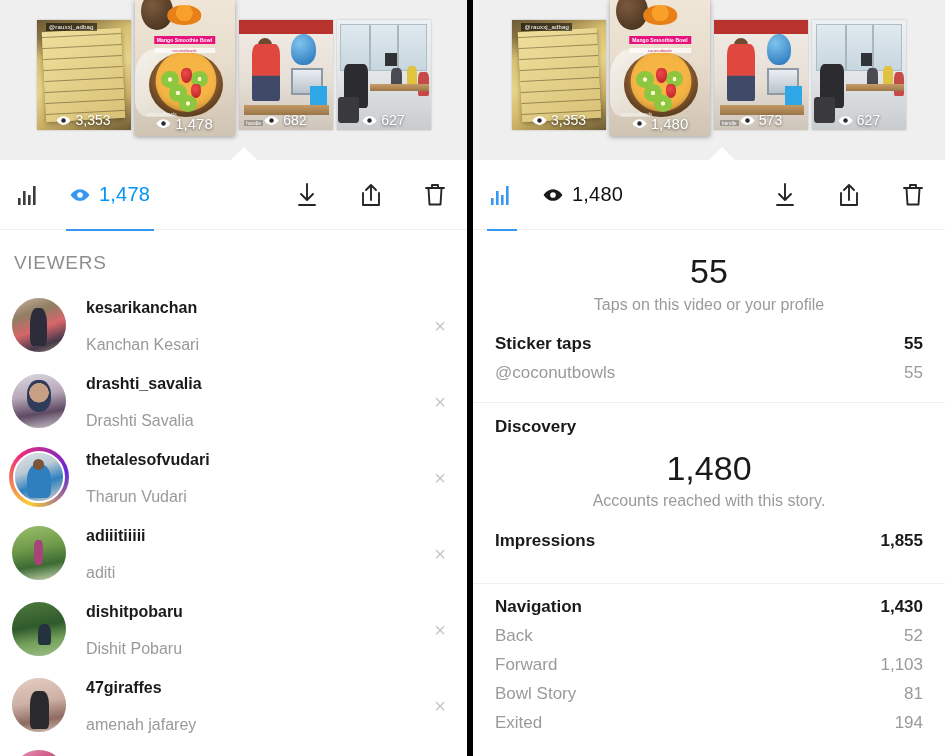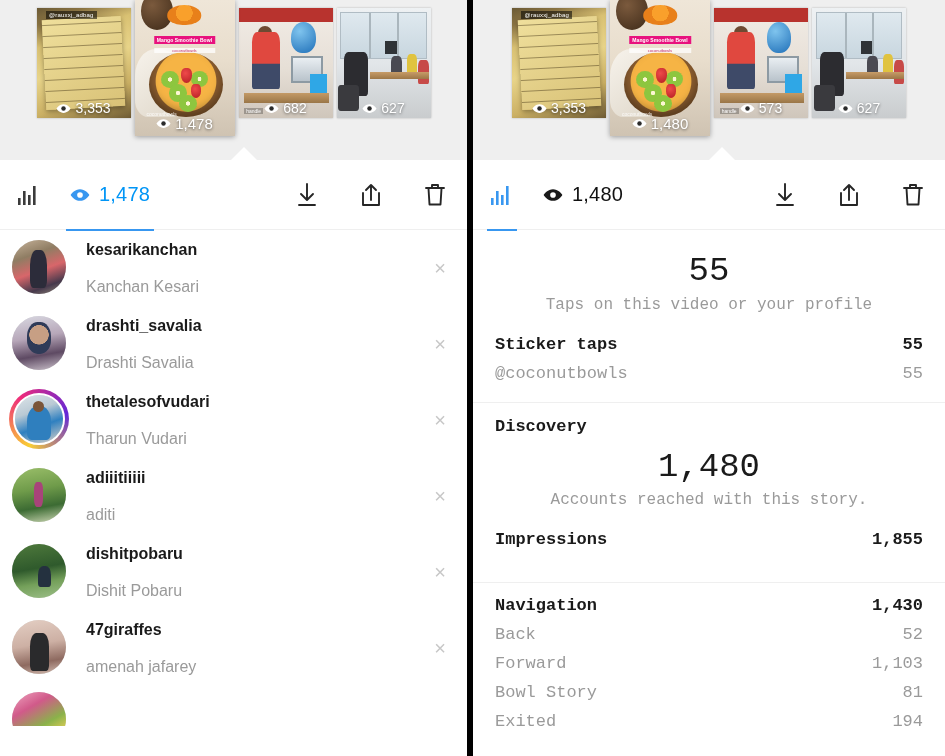--- a/index.html
+++ b/index.html
@@ -28,21 +28,21 @@
   }
   .tray-inner {
     position: absolute; left: 0; top: 0; width: 100%; height: 160px;
     display: flex; align-items: flex-start; justify-content: center;
     gap: 4px; padding-top: 0;
   }
   .thumb {
     position: relative; flex: 0 0 auto; overflow: hidden;
     background: #cfcfcf; box-shadow: 0 0 2px rgba(0,0,0,.25);
   }
-  .thumb.small { width: 94px; height: 110px; margin-top: 8px; }
+  .thumb.small { width: 94px; height: 110px; margin-top: 20px; }
   .thumb.active { width: 100px; height: 136px; margin-top: 0; z-index: 4; box-shadow: 0 1px 5px rgba(0,0,0,.35); }
 
   .thumb .views {
     position: absolute; left: 0; right: 0; bottom: 4px;
     display: flex; align-items: center; justify-content: center; gap: 4px;
     color: #fff; font-size: 15px; font-weight: 500;
     text-shadow: 0 1px 3px rgba(0,0,0,.55);
     z-index: 3;
   }
   .thumb.small .views { font-size: 14px; bottom: 2px; }
@@ -243,21 +243,21 @@
   .ph-c:before { content:""; position:absolute; left:37%; top:12%; width:24%; height:24%; background:#7a5538; border-radius:50%; z-index:2; }
   .ph-d { background: linear-gradient(170deg,#9bbf6a 0%,#6f9b4a 40%,#3c6b33 70%,#cfd9b6 100%); }
   .ph-d:after { content:""; position:absolute; left:40%; top:26%; width:18%; height:46%; background:#a8447a; border-radius:30%; }
   .ph-e { background: linear-gradient(170deg,#4f7a3c 0%,#2f5a2c 45%,#74a05a 70%,#9ec08a 100%); }
   .ph-e:after { content:""; position:absolute; left:48%; top:40%; width:24%; height:40%; background:#24313f; border-radius:40% 40% 20% 20%; }
   .ph-f { background: linear-gradient(170deg,#e4cfc4 0%,#cdb0a4 45%,#8e6a60 75%,#d8c3b8 100%); }
   .ph-f:after { content:""; position:absolute; left:34%; top:24%; width:34%; height:70%; background:#2a2a2c; border-radius:35% 35% 15% 15%; }
   .ph-g { background: linear-gradient(150deg,#f0a6c0 0%,#d15a8a 30%,#8ab24a 60%,#f2d35a 85%,#cf5a7a 100%); }
 
   
-  .insights { background: #fff; height: calc(756px - 160px - 70px); overflow: hidden; font-family: Liberation Mono, monospace; }
+  .insights { background: #fff; height: calc(756px - 160px - 70px); overflow: hidden; }
   .stat-block { padding: 24px 22px 16px; }
   .big-num { text-align: center; font-size: 34px; font-weight: 300; color: #1a1a1a; line-height: 1.05; }
   .big-cap { text-align: center; font-size: 16px; color: #9a9a9a; margin-top: 6px; }
   .row {
     display: flex; align-items: center; justify-content: space-between;
     padding: 4px 22px; height: 29px;
   }
   .row .lbl { font-size: 17px; color: #1a1a1a; font-weight: 700; }
   .row .val { font-size: 17px; color: #1a1a1a; font-weight: 700; }
   .row.sub .lbl, .row.sub .val { font-weight: 400; color: #9a9a9a; }
@@ -391,20 +391,21 @@
           <path d="M6 12v12h16V12" fill="none" stroke="#262626" stroke-width="1.9" stroke-linecap="round" stroke-linejoin="round"></path>
         </svg>
         <svg class="tb-ico" width="28" height="28" viewBox="0 0 28 28">
           <path d="M5 7h18" stroke="#262626" stroke-width="1.9" stroke-linecap="round"></path>
           <path d="M11 4h6v3h-6z" fill="none" stroke="#262626" stroke-width="1.9" stroke-linejoin="round"></path>
           <path d="M7.5 7.5l1 16h11l1-16" fill="none" stroke="#262626" stroke-width="1.9" stroke-linejoin="round"></path>
         </svg>
       </div>
     </div>
 
+    <div class="viewers-head">VIEWERS</div>
 
     <div>
 
       <div class="viewer-row">
         <div class="avatar-wrap">
             <div class="avatar">
               <div class="ph ph-a"></div>
             </div>
           </div>
         <div class="viewer-text">

